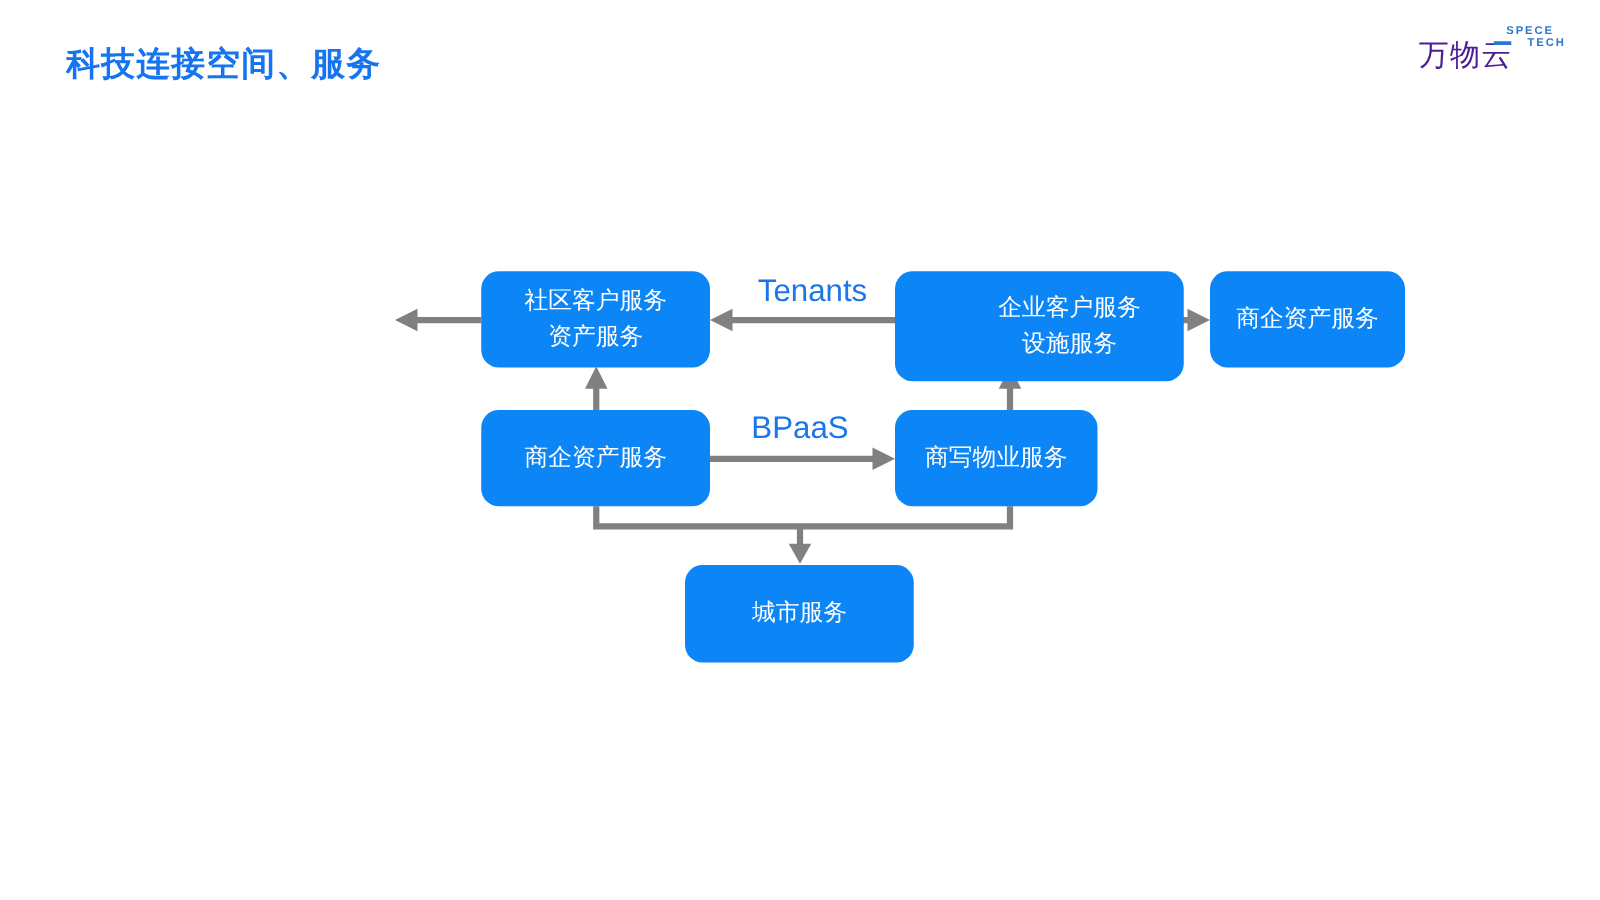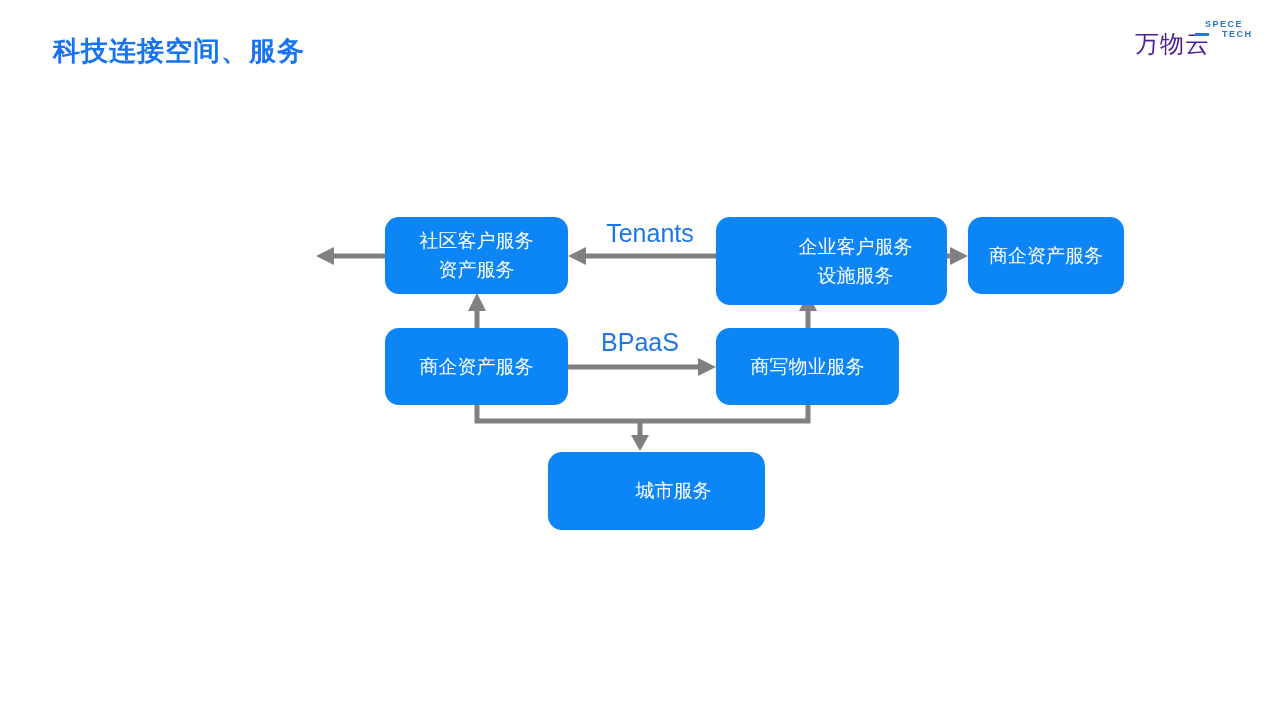--- a/index.html
+++ b/index.html
@@ -30,22 +30,22 @@
   .node{
     position:absolute;background:#0c85f7;border-radius:14px;color:#ffffff;
     display:flex;flex-direction:column;align-items:center;justify-content:center;
     gap:9px;font-size:19px;line-height:1.05;text-align:center;
   }
   .n-incubator{left:133px;top:217px;width:183px;height:77px;}
   .n-community{left:385px;top:217px;width:183px;height:77px;}
   .n-enterprise{left:716px;top:217px;width:183px;height:88px;padding-left:48px;}
   .n-commercial-asset{left:968px;top:217px;width:156px;height:77px;}
   .n-residential{left:385px;top:328px;width:183px;height:77px;}
-  .n-commercial-office{left:716px;top:328px;width:183px;height:77px;}
-  .n-city{left:548px;top:452px;width:183px;height:78px;padding-left:34px;}
+  .n-commercial-office{left:716px;top:328px;width:162px;height:77px;}
+  .n-city{left:548px;top:452px;width:183px;height:78px;}
   
   .arrows{position:absolute;left:0;top:0;width:1280px;height:720px;pointer-events:none;}
   .arrows line,.arrows polyline{stroke:#808080;stroke-width:5;fill:none;}
   .arrows polygon{fill:#808080;stroke:none;}
   
   .edge-label{
     position:absolute;font-size:25px;color:#1b76e8;text-align:center;white-space:nowrap;
   }
   .l-tenants{left:565px;top:219px;width:170px;}
   .l-bpaas{left:555px;top:328px;width:170px;}

